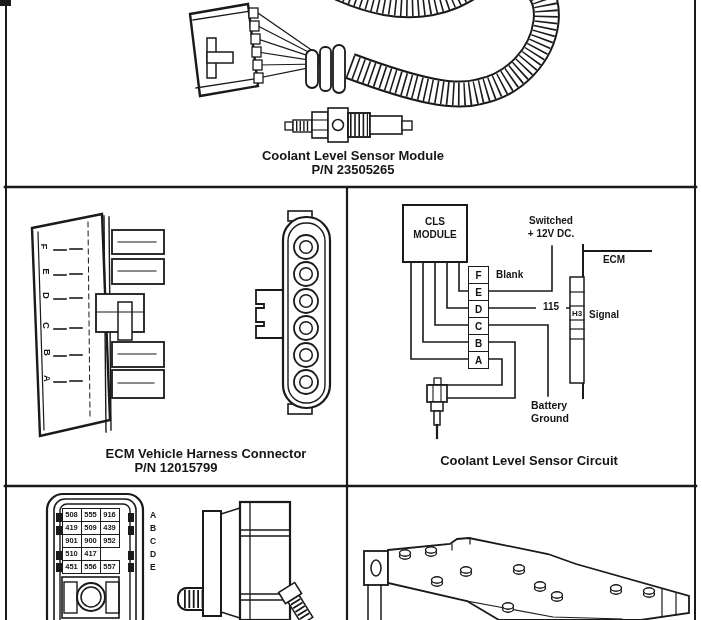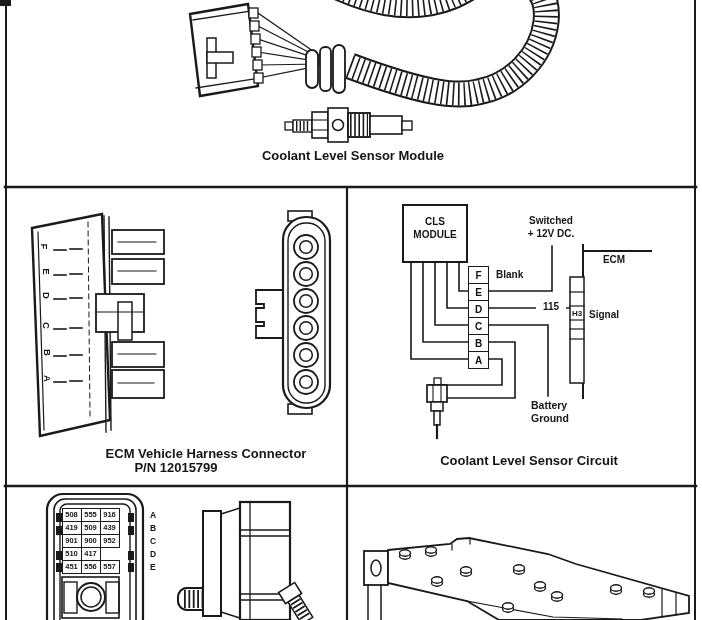--- a/index.html
+++ b/index.html
@@ -270,20 +270,21 @@
           <ellipse cx="437" cy="583" rx="5.5" ry="3.2"></ellipse>
             <ellipse cx="437" cy="580" rx="5.5" ry="3.2"></ellipse>
           <ellipse cx="649" cy="594" rx="5.5" ry="3.2"></ellipse>
             <ellipse cx="649" cy="591" rx="5.5" ry="3.2"></ellipse>
         </g>
       </g>
     </g>
   </svg>
 
   <div class="lbl s13 c" style="left:133px;top:149px;width:440px;">Coolant Level Sensor Module</div>
+  <div class="lbl s13 c" style="left:133px;top:163px;width:440px;">P/N 23505265</div>
 
   <div class="lbl s13 c" style="left:6px;top:447px;width:340px;padding-left:30px;">ECM Vehicle Harness Connector</div>
   <div class="lbl s13 c" style="left:6px;top:461px;width:340px;">P/N 12015799</div>
 
   <div class="lbl rot" style="left:38px;top:241px;">F</div>
   <div class="lbl rot" style="left:40px;top:266px;">E</div>
   <div class="lbl rot" style="left:40px;top:290px;">D</div>
   <div class="lbl rot" style="left:40px;top:320px;">C</div>
   <div class="lbl rot" style="left:41px;top:347px;">B</div>
   <div class="lbl rot" style="left:41px;top:373px;">A</div>

